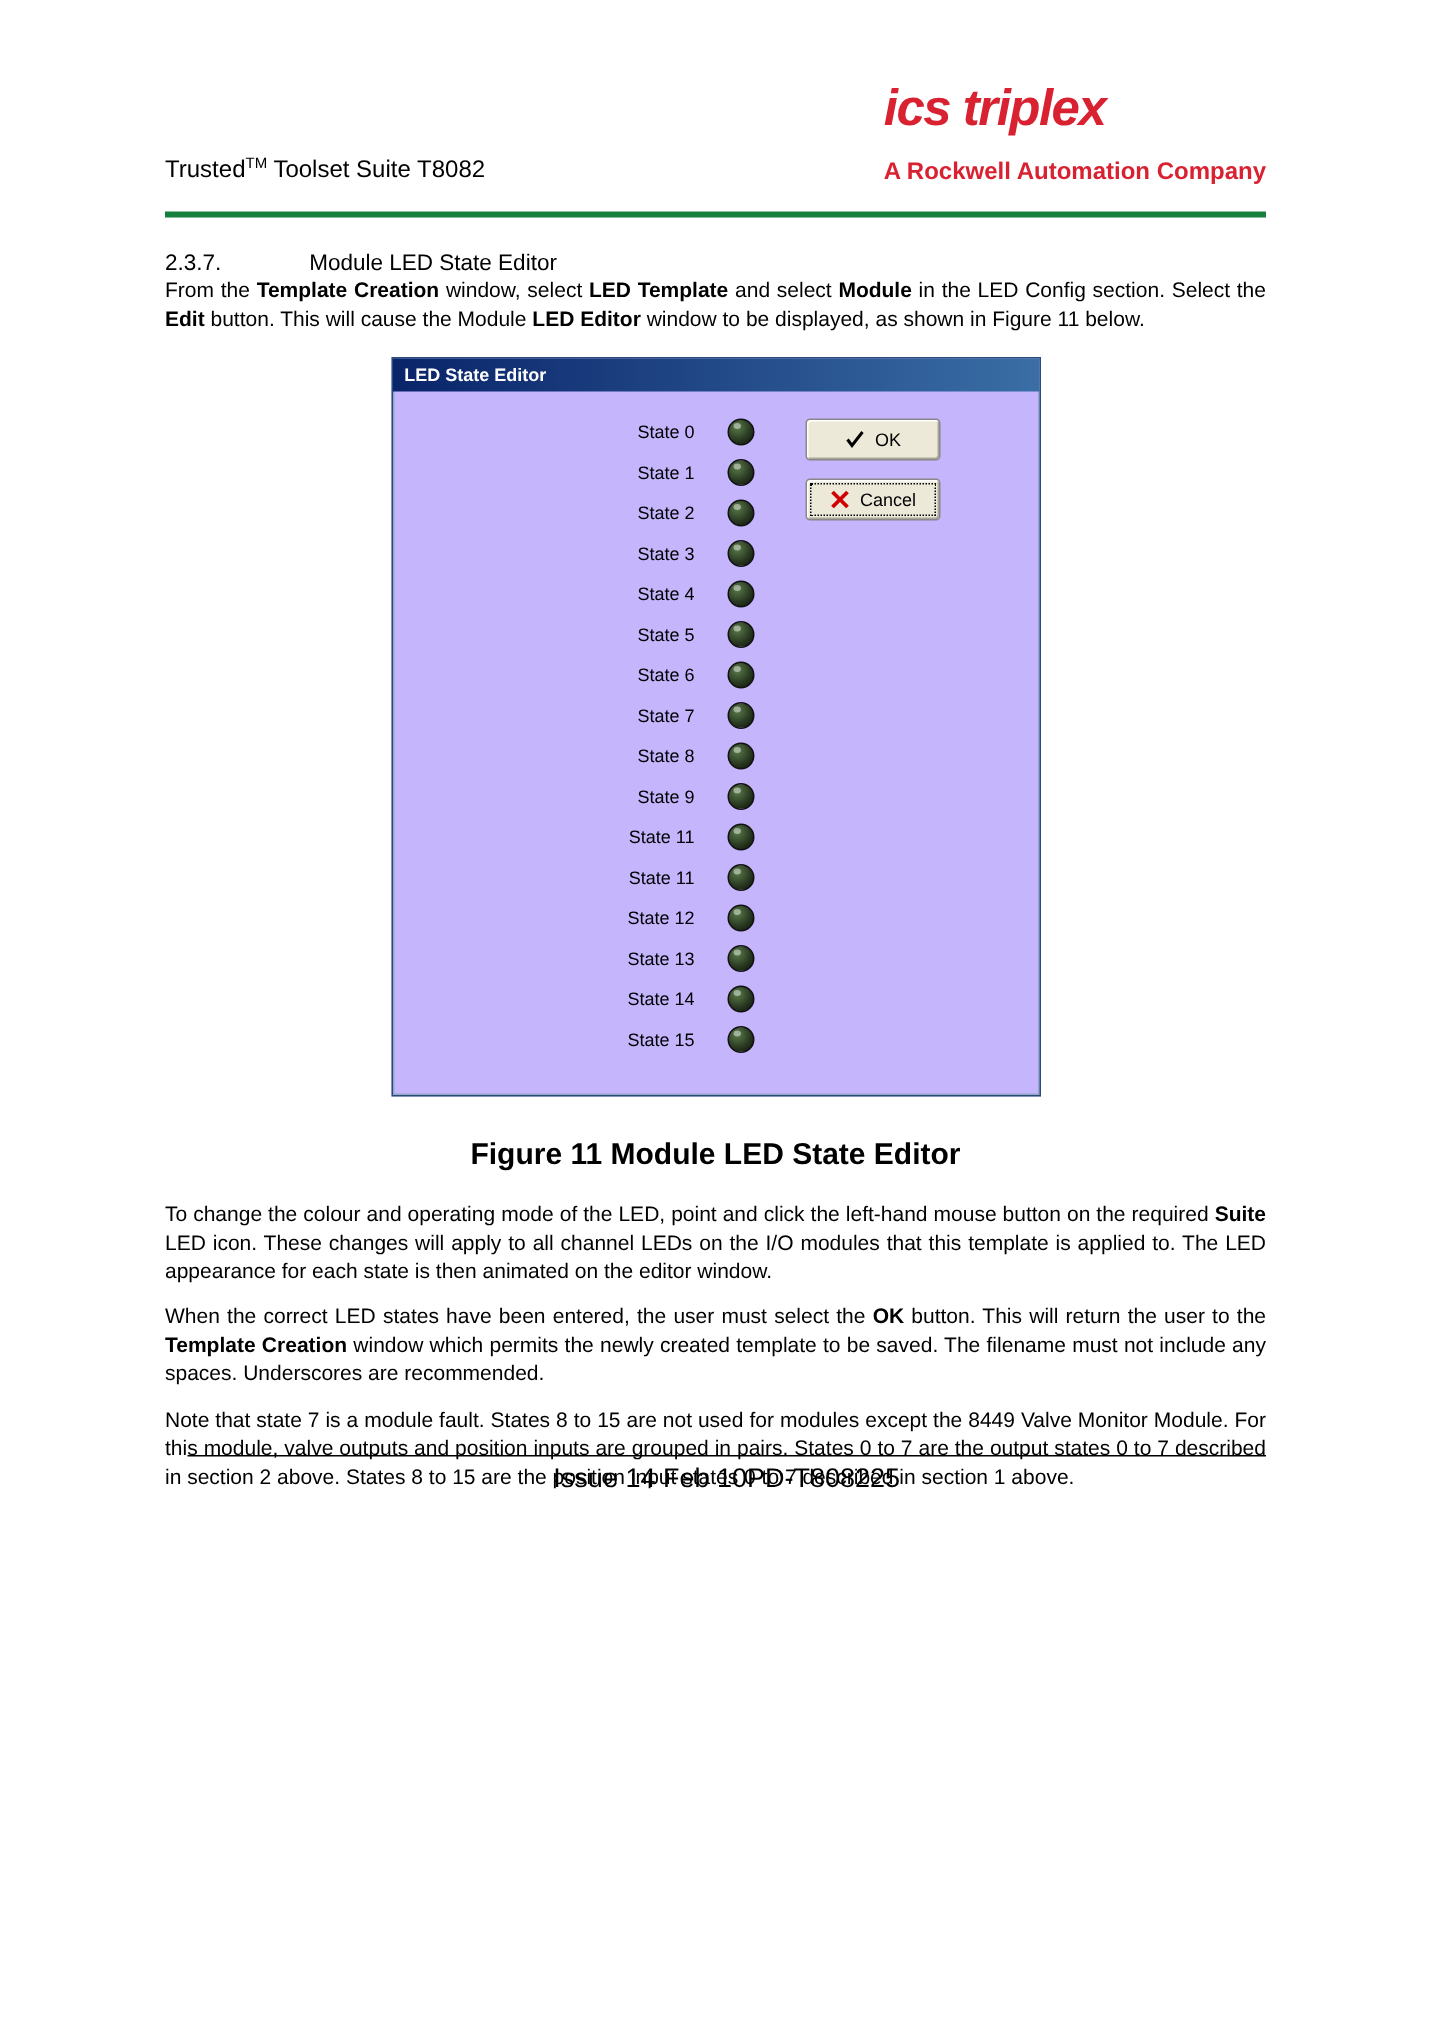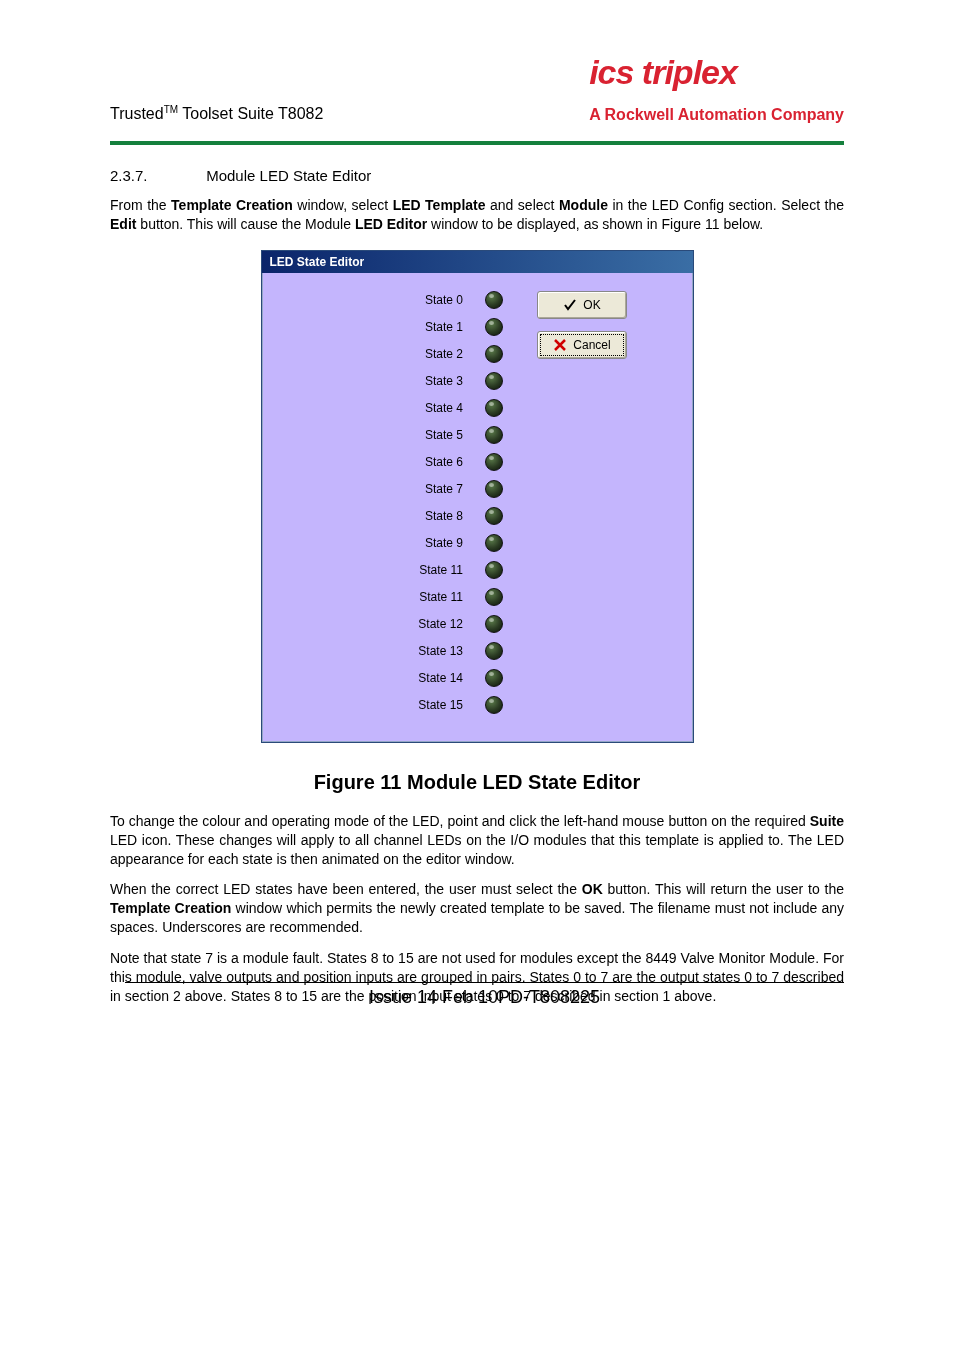--- a/index.html
+++ b/index.html
@@ -44,21 +44,20 @@
       font-weight: bold;
       margin-top: 18px;
     }
     .logo-sub .ra { color: #d92231; }
     .section-num {
       display: inline-block;
       width: 92px;
     }
     .section-heading {
       font-size: 15px;
-      margin-bottom: 12px;
     }
     .para {
       font-size: 14px;
       line-height: 1.35;
       text-align: justify;
       margin-bottom: 12px;
     }
     .bold { font-weight: bold; }
     .dialog {
       width: 433px;

